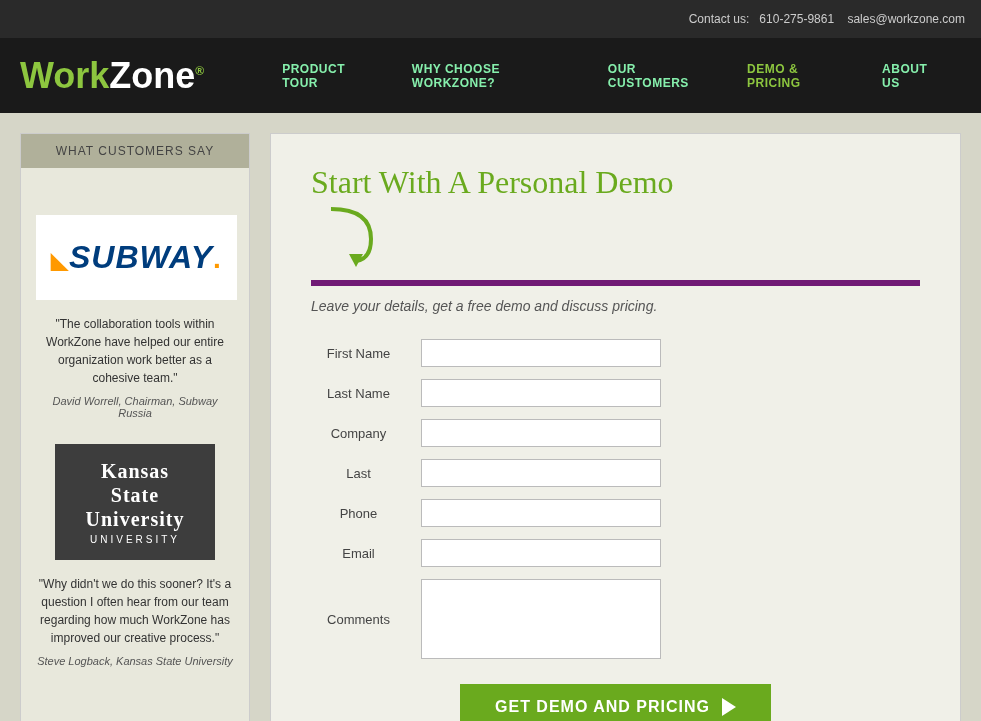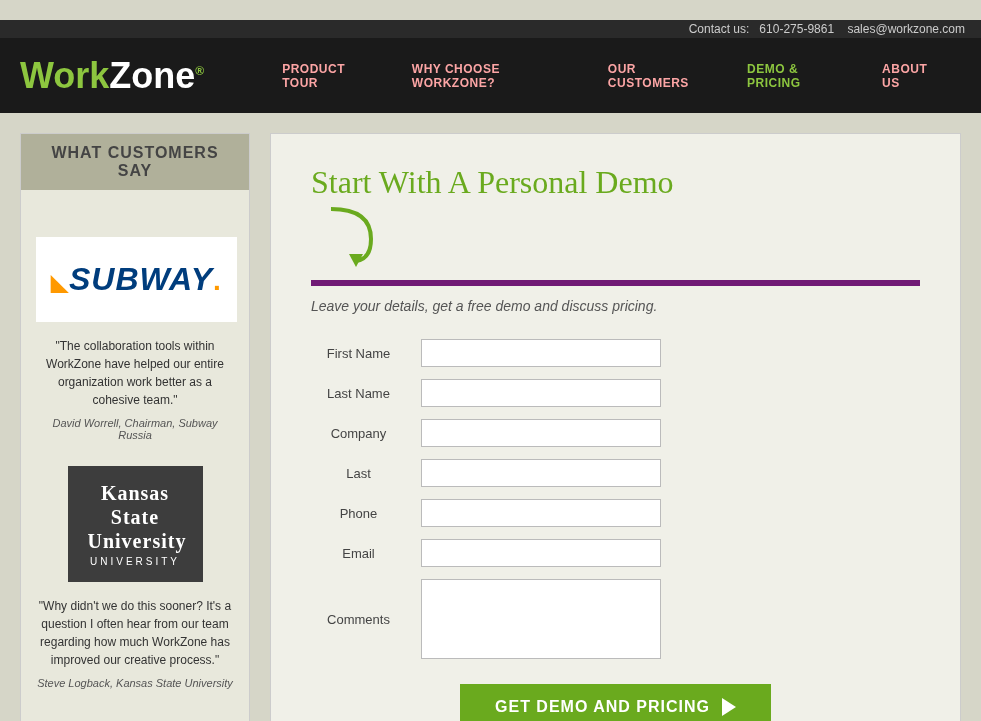--- a/index.html
+++ b/index.html
@@ -4,22 +4,21 @@
   <style>
     * { margin: 0; padding: 0; box-sizing: border-box; }
     body { font-family: Arial, sans-serif; background: #d6d6c8; width: 981px; min-height: 721px; }
 
     
     .top-bar {
       background: #2a2a2a;
       color: #ccc;
       font-size: 12px;
       text-align: right;
-      padding: 2px 16px;
-      margin-top: 20px;
+      padding: 12px 16px;
     }
     .top-bar a { color: #ccc; text-decoration: none; }
 
     
     .nav-bar {
       background: #1a1a1a;
       display: flex;
       align-items: center;
       padding: 0 20px;
       height: 75px;
@@ -37,21 +36,21 @@
     .logo span.zone { color: white; }
     .logo sup { font-size: 12px; color: #8dc63f; vertical-align: super; }
     .nav-links {
       display: flex;
       gap: 0;
       align-items: center;
       flex: 1;
       justify-content: flex-end;
     }
     .nav-link {
-      color: #fca5a5;
+      color: #86efac;
       text-decoration: none;
       font-size: 12px;
       font-weight: bold;
       padding: 0 18px;
       letter-spacing: 0.5px;
       cursor: pointer;
       text-transform: uppercase;
     }
     .nav-link.active { color: #8dc63f; }
 
@@ -66,22 +65,22 @@
     
     .sidebar {
       width: 230px;
       flex-shrink: 0;
       background: #e8e8dc;
       border: 1px solid #ccc;
     }
     .sidebar-header {
       background: #b0b09a;
       color: #444;
-      font-size: 16px;
-      font-weight: bold;
+      font-size: 12px;
+      font-weight: normal;
       letter-spacing: 1px;
       padding: 10px 15px;
       text-align: center;
     }
     .sidebar-body {
       padding: 20px 15px;
     }
     .customer-logo {
       text-align: center;
       margin-bottom: 15px;
@@ -114,21 +113,21 @@
       text-align: center;
       font-style: italic;
       margin-bottom: 25px;
     }
     .ksu-logo-box {
       background: #3d3d3d;
       color: white;
       text-align: center;
       padding: 15px 20px;
       margin: 0 auto 15px auto;
-      width: 135px;
+      width: 160px;
       display: block;
     }
     .ksu-title {
       font-size: 20px;
       font-weight: bold;
       font-family: Georgia, serif;
       letter-spacing: 1px;
       line-height: 1.2;
     }
     .ksu-subtitle {

